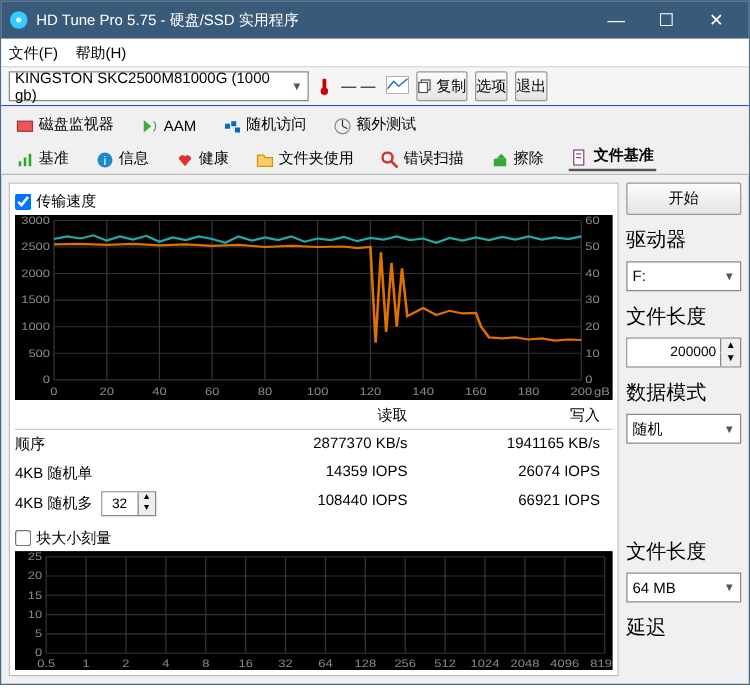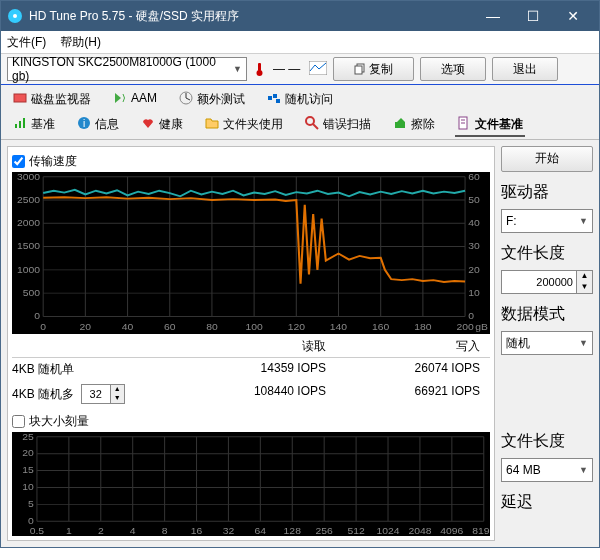--- a/index.html
+++ b/index.html
@@ -8,23 +8,23 @@
 .titlebar .icon{width:16px;height:16px;margin-right:6px;display:flex;align-items:center;justify-content:center}
 .titlebar .title{flex:1;font-size:12px}
 .winbtns{display:flex}
 .winbtn{width:40px;height:28px;display:flex;align-items:center;justify-content:center;color:#fff;font-size:14px}
 .winbtn.close{background:none}
 .menubar{height:22px;background:#fff;display:flex;align-items:center;padding:0 6px;gap:14px;border-bottom:1px solid #d0d0d0}
 .menubar span{font-size:12px}
 .toolbar{height:30px;background:#f5f5f5;display:flex;align-items:center;padding:0 6px;gap:6px;border-bottom:1px solid #1d4ed8}
 .drive-select{flex:0 0 230px;height:22px;border:1px solid #888;background:#fff;font-size:12px;padding:0 4px;display:flex;align-items:center;justify-content:space-between}
 .thermo{width:14px;height:14px}
-.tbtn{height:22px;padding:0 20px;border:1px solid #999;background:linear-gradient(#fcfcfc,#e4e4e4);border-radius:2px;display:flex;align-items:center;font-size:12px}
+.tbtn{height:22px;padding:0 0;border:1px solid #999;background:linear-gradient(#fcfcfc,#e4e4e4);border-radius:2px;display:flex;align-items:center;font-size:12px}
 .tabs{display:flex;padding:4px 10px 0 10px;gap:18px;background:#f0f0f0;flex-wrap:wrap}
-.tab{display:flex;align-items:flex-start;gap:4px;font-size:12px;padding:2px 2px;cursor:pointer}
+.tab{display:flex;align-items:flex-end;gap:4px;font-size:12px;padding:2px 2px;cursor:pointer}
 .tab .ti{width:14px;height:14px}
 .tab.active{font-weight:bold;border-bottom:2px solid #555}
 .content{flex:1;display:flex;padding:6px;gap:6px;overflow:hidden}
 .left{flex:1;display:flex;flex-direction:column;border:1px solid #c0c0c0;background:#fff;padding:4px;overflow:hidden}
 .right{flex:0 0 92px;display:flex;flex-direction:column;gap:6px}
 .cb{display:flex;align-items:center;gap:4px;margin:2px 0}
 .cb input{margin:0}
 .chart{background:#000;position:relative;width:100%;}
 .chart1{height:170px}
 .chart2{height:110px}
@@ -122,32 +122,32 @@
       </div>
     <div class="tab">
         <span class="ti"><svg viewBox="0 0 14 14">
             <path d="M2 2 L8 7 L2 12 Z" fill="#4a4"></path>
             <path d="M10 3 Q13 7 10 11" fill="none" stroke="#4a4"></path>
           </svg></span>
         <span>AAM</span>
       </div>
     <div class="tab">
         <span class="ti"><svg viewBox="0 0 14 14">
-            <circle cx="7" cy="7" r="6" fill="none" stroke="#888"></circle>
-            <path d="M7 7 L7 2 M7 7 L11 9" stroke="#333"></path>
-          </svg></span>
-        <span>额外测试</span>
-      </div>
-    <div class="tab">
-        <span class="ti"><svg viewBox="0 0 14 14">
             <rect x="1" y="5" width="4" height="4" fill="#06c"></rect>
             <rect x="6" y="3" width="4" height="4" fill="#06c"></rect>
             <rect x="9" y="8" width="4" height="4" fill="#06c"></rect>
           </svg></span>
         <span>随机访问</span>
+      </div>
+    <div class="tab">
+        <span class="ti"><svg viewBox="0 0 14 14">
+            <circle cx="7" cy="7" r="6" fill="none" stroke="#888"></circle>
+            <path d="M7 7 L7 2 M7 7 L11 9" stroke="#333"></path>
+          </svg></span>
+        <span>额外测试</span>
       </div>
   </div>
   <div class="tabs" style="border-bottom:1px solid #bbb;padding-bottom:2px">
     <div class="tab">
         <span class="ti"><svg viewBox="0 0 14 14">
             <rect x="2" y="8" width="2" height="4" fill="#2a2"></rect>
             <rect x="6" y="5" width="2" height="7" fill="#2a2"></rect>
             <rect x="10" y="2" width="2" height="10" fill="#2a2"></rect>
           </svg></span>
         <span>基准</span>
@@ -261,20 +261,25 @@
           </g>
         <polyline id="blue1" class="line-blue" points="30,22.150000000000006 40.15,19.69999999999999 50.3,21.659999999999997 60.45,18.72 70.6,23.620000000000005 80.75,19.69999999999999 90.9,22.639999999999986 101.05,19.210000000000008 111.2,24.599999999999994 121.35000000000001,20.680000000000007 131.5,23.129999999999995 141.65,19.69999999999999 151.8,22.150000000000006 161.95000000000002,25.58 172.1,19.69999999999999 182.25,23.620000000000005 192.4,20.680000000000007 202.54999999999998,23.129999999999995 212.70000000000002,19.69999999999999 222.85,24.599999999999994 233,21.659999999999997 243.15,23.129999999999995 253.3,20.189999999999998 263.45,24.11 273.6,21.169999999999987 283.75,22.639999999999986 293.90000000000003,19.69999999999999 304.05,23.129999999999995 314.2,21.659999999999997 324.34999999999997,25.58 334.5,21.169999999999987 344.65000000000003,23.620000000000005 354.8,20.680000000000007 364.95,23.129999999999995 375.09999999999997,20.189999999999998 385.25,22.639999999999986 395.40000000000003,19.69999999999999 405.55,22.639999999999986 415.7,20.680000000000007 425.84999999999997,22.150000000000006 436,19.69999999999999"></polyline>
         <polyline id="orange1" class="line-orange" points="30,27.049999999999997 50.3,26.559999999999988 70.6,27.539999999999992 90.9,26.559999999999988 111.2,28.029999999999987 131.5,27.049999999999997 151.8,28.52000000000001 172.1,27.539999999999992 192.4,29.5 212.70000000000002,28.52000000000001 233,29.5 253.3,29.010000000000005 263.45,30.480000000000004 273.6,29.5 277.65999999999997,117.7 281.72,34.39999999999999 285.78,107.9 289.84000000000003,44.2 293.90000000000003,103 297.96000000000004,49.10000000000001 302.02000000000004,93.19999999999999 314.2,85.85 324.34999999999997,92.22 334.5,88.3 344.65000000000003,90.75 354.8,90.26 358.86,103 364.95,112.8 375.09999999999997,113.78 385.25,112.8 395.40000000000003,114.75999999999999 405.55,113.78 415.7,115.74000000000001 425.84999999999997,114.75999999999999 436,115.25"></polyline>
       </svg>
 
       <div class="stats">
         <div class="stats-hdr">
           <div class="col1"></div>
           <div class="col2">读取</div>
           <div class="col3">写入</div>
+        </div>
+        <div class="stats-row">
+          <div class="col1">顺序</div>
+          <div class="col2">2877370 KB/s</div>
+          <div class="col3">1941165 KB/s</div>
         </div>
         <div class="stats-row">
           <div class="col1">4KB 随机单</div>
           <div class="col2">14359 IOPS</div>
           <div class="col3">26074 IOPS</div>
         </div>
         <div class="stats-row">
           <div class="col1">
             <span>4KB 随机多</span>&nbsp;
             <span class="spin">

